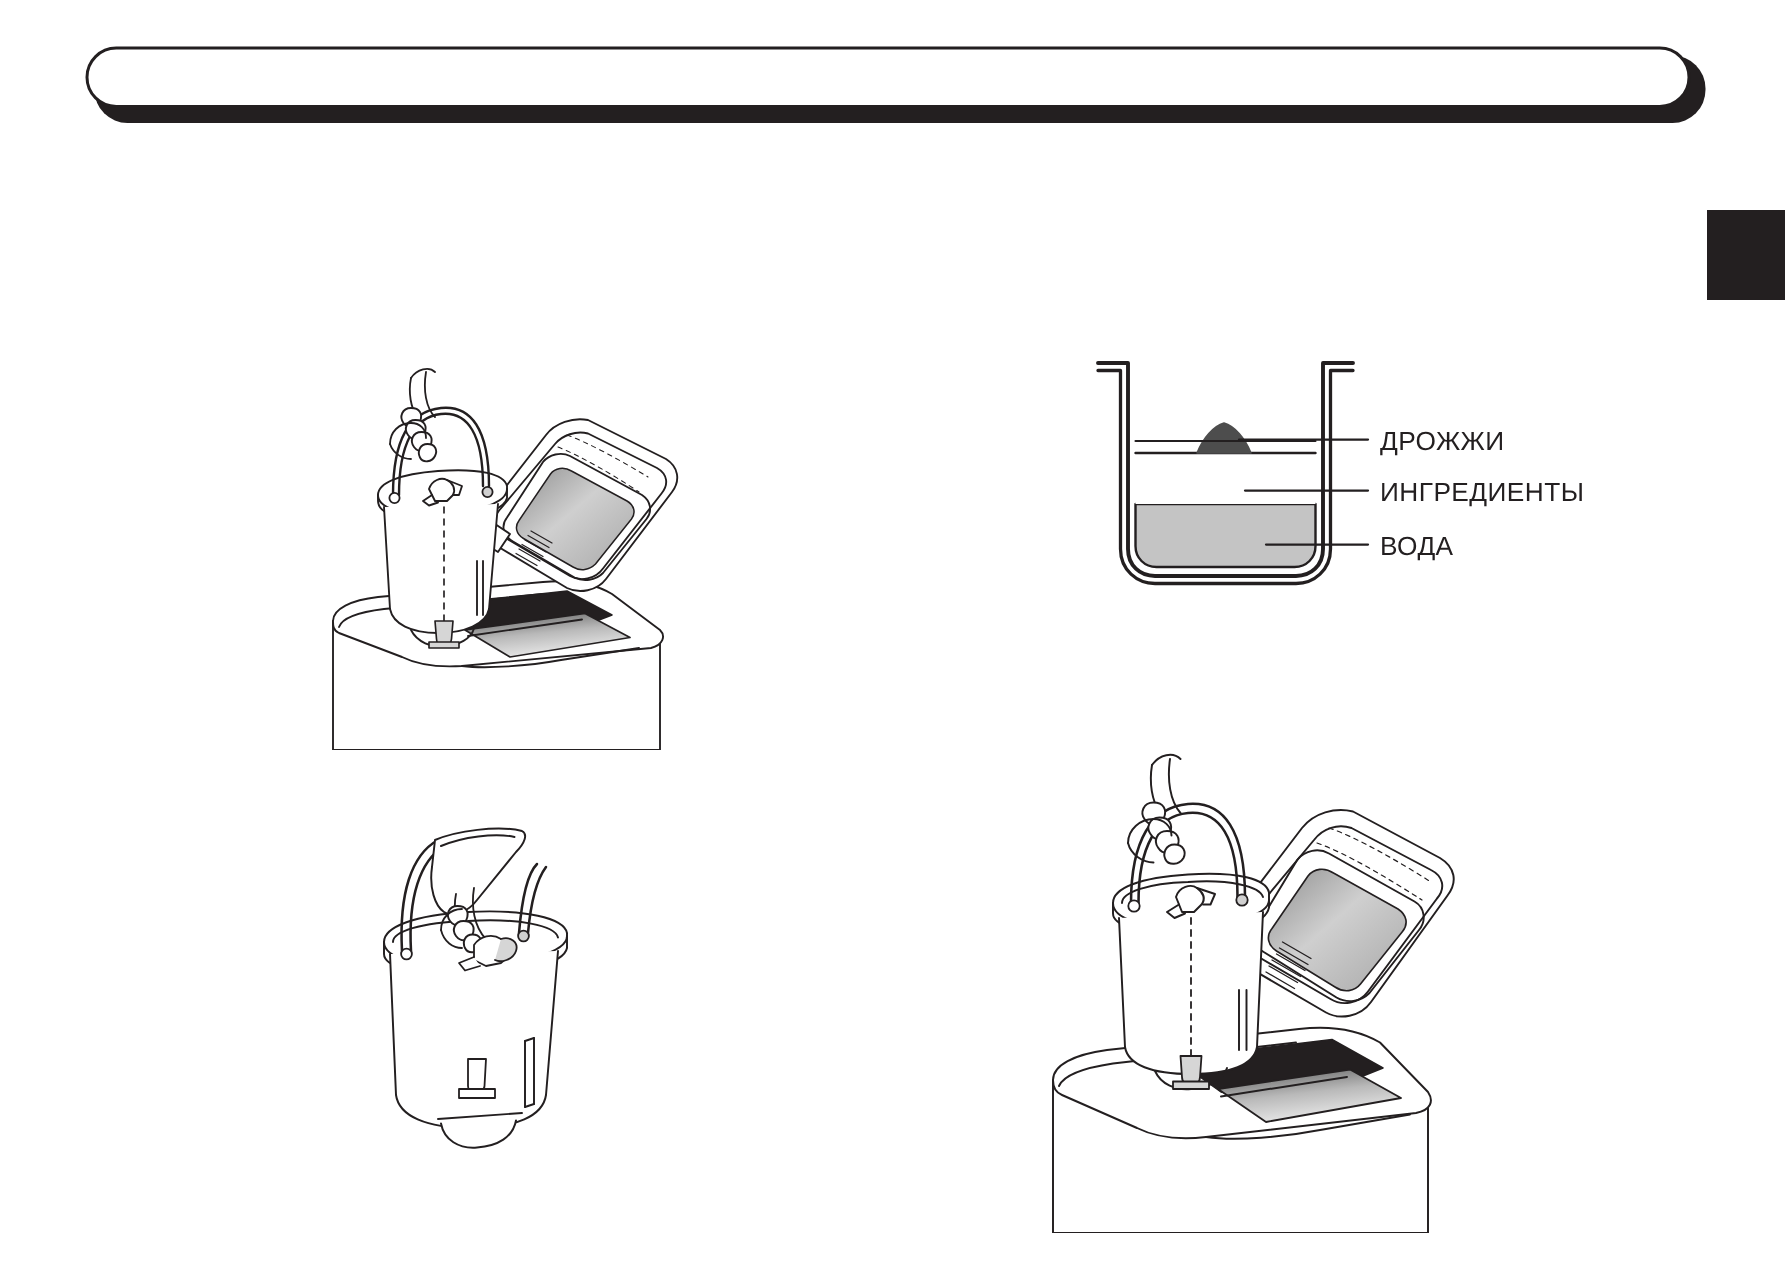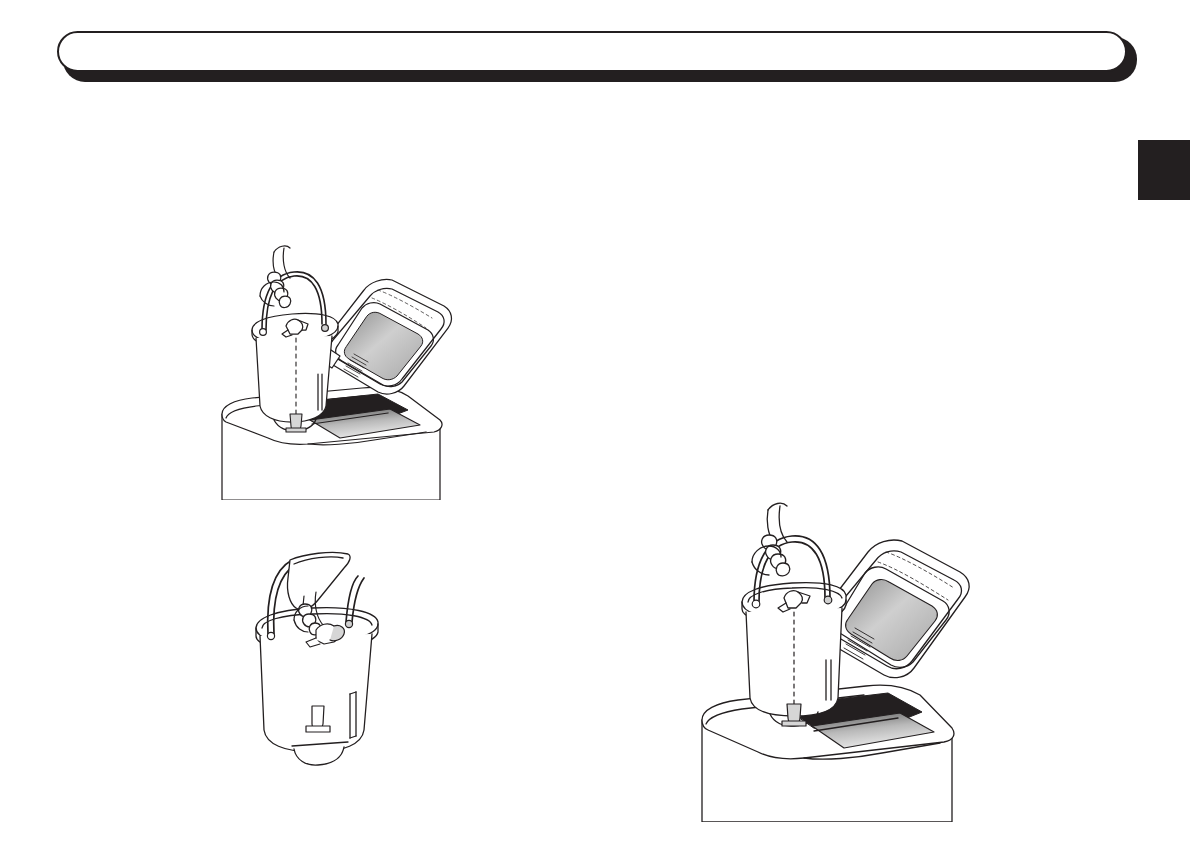--- a/index.html
+++ b/index.html
@@ -336,14 +336,45 @@
         <path d="M64 64 C66 72 74 77 81 77" stroke-width="1.3"></path>
 
         <path d="M106 114 L106 206" stroke-dasharray="4 4" stroke-width="1.2"></path>
 
         <path d="M99 206 L113 206 L112 220 C112 224 109 226 106 226 C103 226 100 224 100 220 Z" fill="#d6d6d6" stroke-width="1.2"></path>
         <path d="M94 223 L118 223 L118 228 L94 228 Z" fill="#d6d6d6" stroke-width="1.2"></path>
       </g>
     </svg>
   </div>
 
+  <div class="figure fig-cross-section">
+    <svg viewBox="0 0 400 160" xmlns="http://www.w3.org/2000/svg">
+      <g fill="none" stroke="#231f20" stroke-linejoin="round" stroke-linecap="round">
+
+        <path d="M26 10 L46 10 L46 134 C46 145 54 152 64 152 L158 152
+                 C168 152 176 145 176 134 L176 10 L196 10" stroke-width="2.6" fill="#ffffff"></path>
+
+        <path d="M26 15 L41 15 L41 134 C41 148 52 157 64 157 L158 157
+                 C170 157 181 148 181 134 L181 15 L196 15" stroke-width="2.2" fill="none"></path>
+
+        <path d="M51 104 L171 104 L171 132 C171 140 165 146 157 146 L65 146
+                 C57 146 51 140 51 132 Z" fill="#c4c4c4" stroke="#231f20" stroke-width="1.6"></path>
+
+        <path d="M51 70 L171 70 L171 104 L51 104 Z" fill="#ffffff" stroke="none"></path>
+
+        <path d="M51 70 L171 70" stroke="#231f20" stroke-width="1.6"></path>
+
+        <path d="M92 70 C96 60 103 52 110 50 C117 52 124 60 128 70 Z" fill="#4d4d4d" stroke="#4d4d4d" stroke-width="1"></path>
+
+        <path d="M51 62 L171 62" stroke="#231f20" stroke-width="1.4"></path>
+
+        <path d="M120 61 L206 61" stroke="#231f20" stroke-width="1.5"></path>
+        <path d="M124 95 L206 95" stroke="#231f20" stroke-width="1.5"></path>
+        <path d="M138 131 L206 131" stroke="#231f20" stroke-width="1.5"></path>
+      </g>
+
+      <text class="cs-label" x="214" y="68">ДРОЖЖИ</text>
+      <text class="cs-label" x="214" y="102">ИНГРЕДИЕНТЫ</text>
+      <text class="cs-label" x="214" y="138">ВОДА</text>
+    </svg>
+  </div>
 
 </div>
 
 </body></html>

